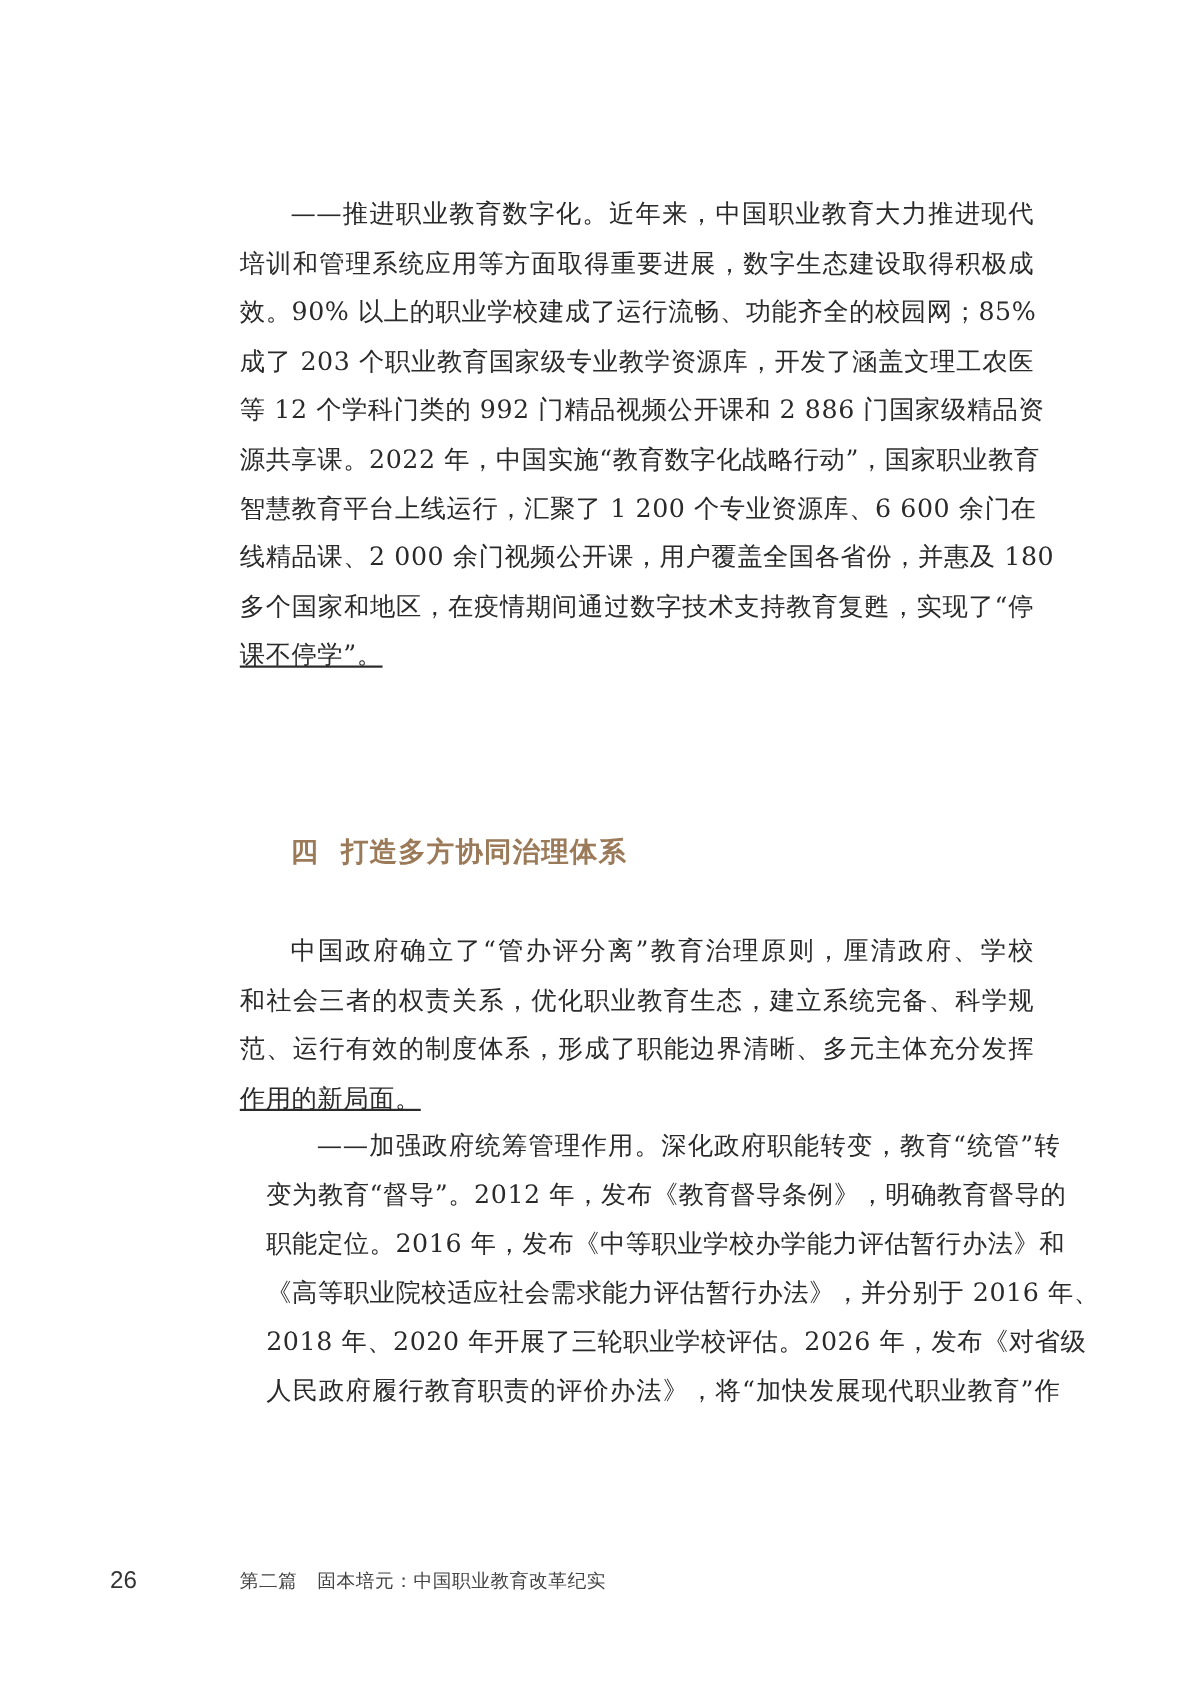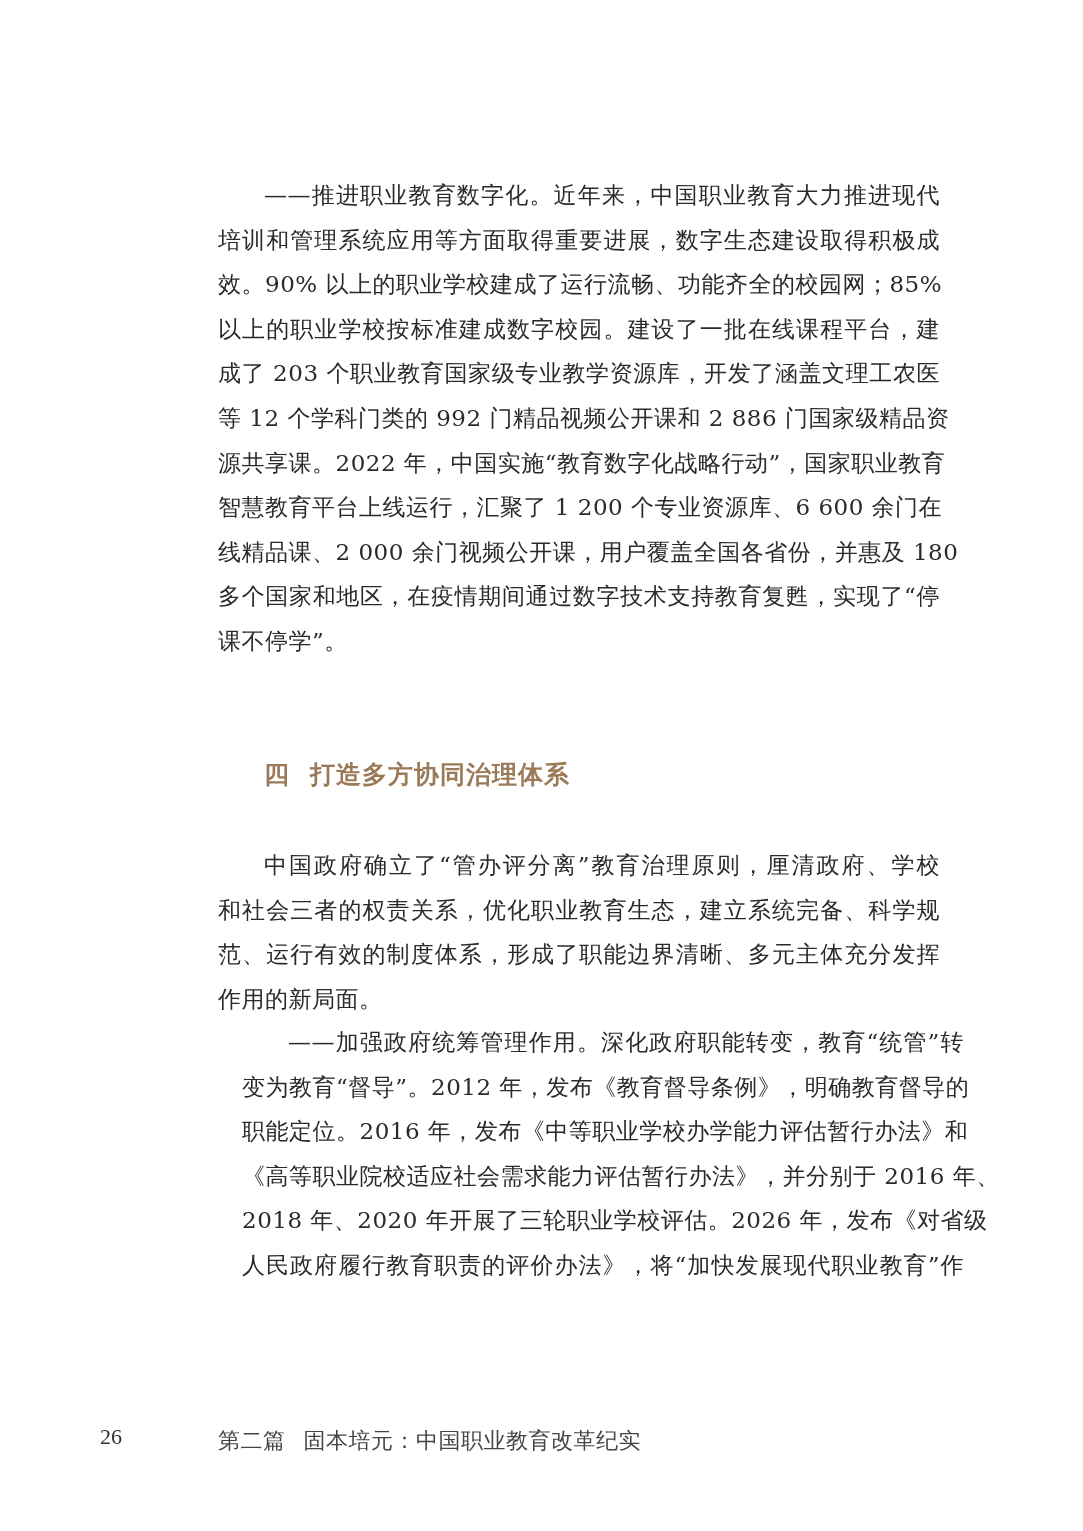--- a/index.html
+++ b/index.html
@@ -31,20 +31,21 @@
       height: 44.6px;
       line-height: 44.6px;
       font-size: 23px;
       white-space: nowrap;
       text-align: justify;
       text-align-last: justify;
       letter-spacing: 0.5px;
     }
     .line.last {
       text-align-last: left;
+      text-decoration: underline;
     }
     .line.indent {
       padding-left: 46px;
     }
     #section-1 { top: 173px; }
     #section-2 { top: 843px; }
     #section-3 { top: 1020px; margin-left: 24px; }
     .heading {
       position: absolute;
       left: 264px;
@@ -63,48 +64,47 @@
       top: 1424px;
       left: 100px;
       width: 700px;
       height: 30px;
       white-space: nowrap;
     }
     .footer .page-num {
       position: absolute;
       left: 0;
       top: 0;
-      font-family: Liberation Serif, serif;
+      font-family: Liberation Sans, sans-serif;
       font-size: 22px;
       color: #333;
     }
     .footer .running-head {
       position: absolute;
       left: 118px;
       top: 2px;
       font-family: "DejaVu Sans", sans-serif;
-      font-size: 22px;
+      font-size: 17px;
       color: #444;
       letter-spacing: 0.5px;
     }
     .footer .running-head .sep {
       display: inline-block;
       width: 18px;
     }
   </style>
 </head>
 <body>
 
 <div class="page">
 
   <div class="text-block" id="section-1">
     <span class="line indent">——推进职业教育数字化。近年来，中国职业教育大力推进现代</span>
     <span class="line">培训和管理系统应用等方面取得重要进展，数字生态建设取得积极成</span>
     <span class="line">效。90% 以上的职业学校建成了运行流畅、功能齐全的校园网；85%</span>
-    <span class="line">以上的职业学校按标准建成数字校园。建设了一批在线课程平台，建</span>
     <span class="line">成了 203 个职业教育国家级专业教学资源库，开发了涵盖文理工农医</span>
     <span class="line">等 12 个学科门类的 992 门精品视频公开课和 2 886 门国家级精品资</span>
     <span class="line">源共享课。2022 年，中国实施“教育数字化战略行动”，国家职业教育</span>
     <span class="line">智慧教育平台上线运行，汇聚了 1 200 个专业资源库、6 600 余门在</span>
     <span class="line">线精品课、2 000 余门视频公开课，用户覆盖全国各省份，并惠及 180</span>
     <span class="line">多个国家和地区，在疫情期间通过数字技术支持教育复甦，实现了“停</span>
     <span class="line last">课不停学”。</span>
   </div>
 
   <div class="heading">

